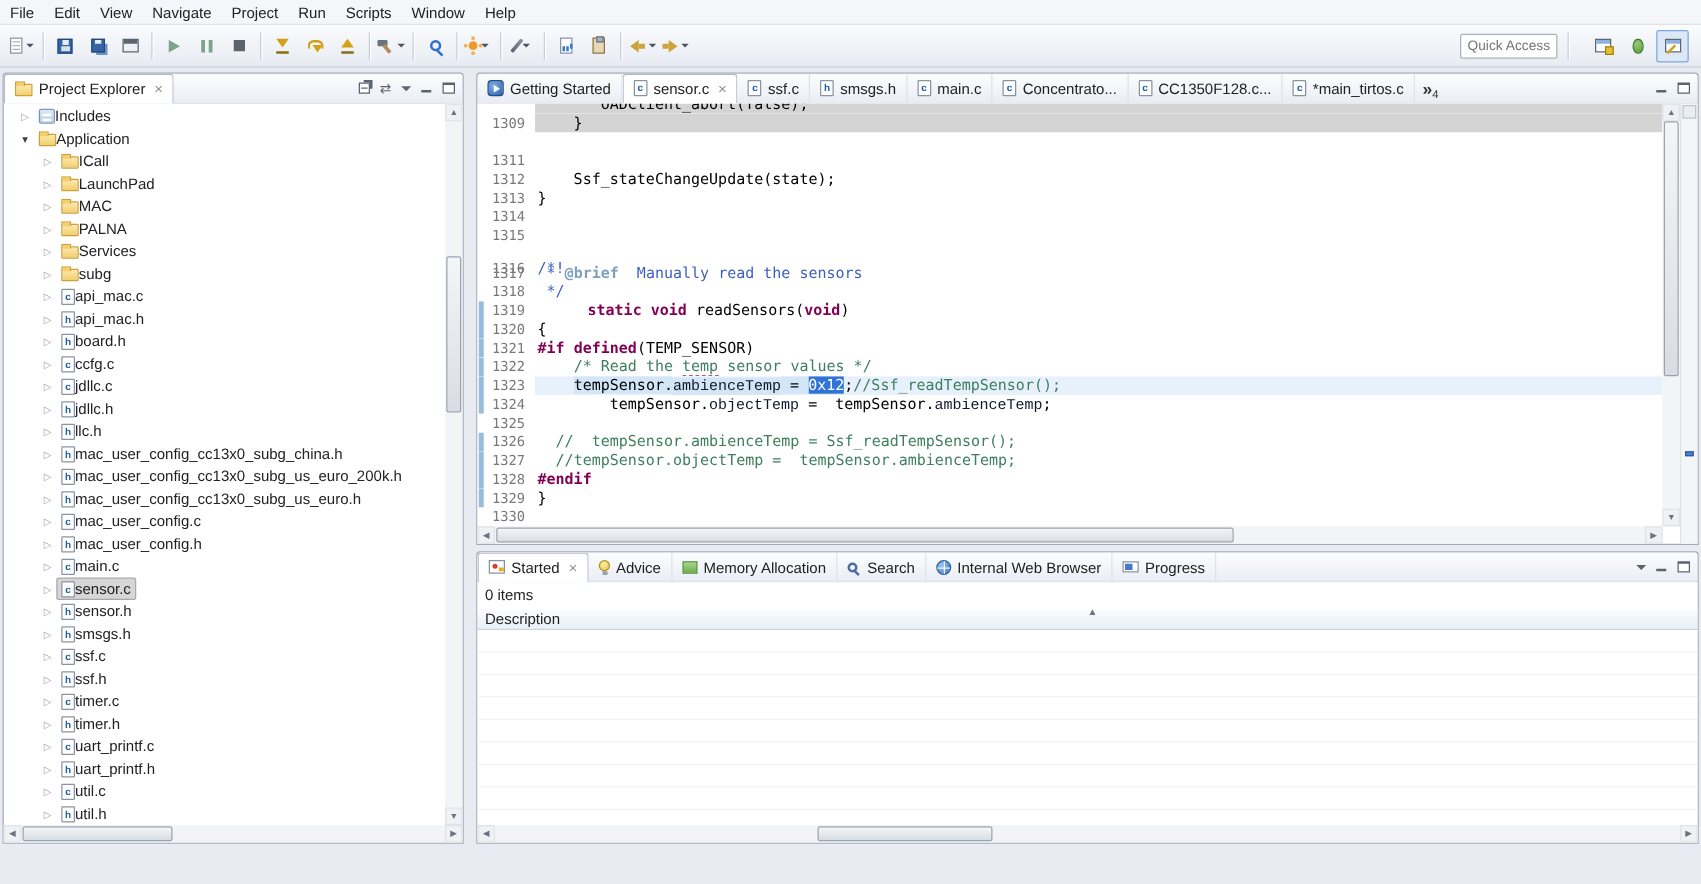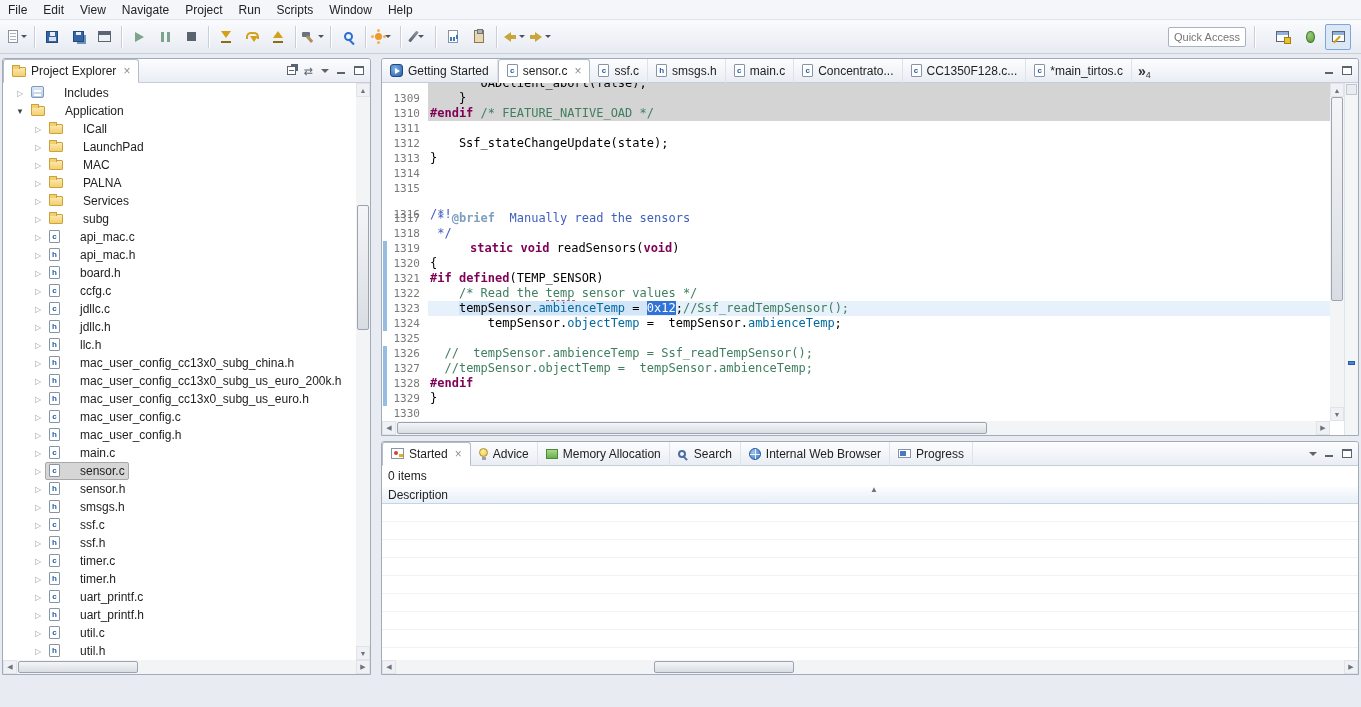--- a/index.html
+++ b/index.html
@@ -80,21 +80,21 @@
   .wc-max { width:10px; height:9px; border:1px solid #5a6470; border-top-width:2px; background:#fff; }
   .wc-colall { width:9px; height:9px; border:1px solid #5a6470; background:#fff; position:relative; box-shadow:3px -3px 0 -1px #5a6470; }
   .wc-colall::after { content:""; position:absolute; left:1px; top:3px; width:5px; height:1px; background:#5a6470; }
   .wc-link { font-size:11px; color:#5a6470; line-height:10px; }
 
   
   #tree { position:absolute; left:0; top:24px; right:14px; bottom:14px; overflow:hidden; }
   .trow { position:absolute; left:0; right:0; height:18px; display:flex; align-items:center; white-space:nowrap; }
   .tw { width:14px; text-align:center; font-size:8px; color:#9aa2ac; flex:none; }
   .tw.exp { color:#3a4048; font-size:9px; }
-  .tinner { display:inline-flex; gap:20px; padding:1px 3px; border:1px solid transparent; border-radius:2px; }
+  .tinner { display:inline-flex; align-items:center; gap:0; padding:1px 3px; border:1px solid transparent; border-radius:2px; }
   .tinner.selected { background:#d6d6d6; border-color:#a8a8a8; }
   .i-file { width:11px; height:13px; background:#fff; border:1px solid #8894a4; border-radius:1px; font:bold 8px "Liberation Sans",sans-serif; color:#1f5fa8; text-align:center; line-height:11px; flex:none; }
   .i-folder { width:14px; height:10px; background:linear-gradient(#fce8b0,#f3cf6e); border:1px solid #caa23c; border-radius:1px; margin-top:2px; flex:none; }
   .i-folder::before { content:""; position:absolute; top:-3px; left:-1px; width:6px; height:3px; background:#f3cf6e; border:1px solid #caa23c; border-bottom:none; border-radius:1px 1px 0 0; }
   .i-includes { width:13px; height:12px; background:linear-gradient(#dfe9f6,#b9cce6); border:1px solid #7d97bd; border-radius:2px; flex:none; }
   .i-includes::before { content:""; position:absolute; left:2px; right:2px; top:3px; height:2px; background:#fff; box-shadow:0 4px 0 #fff; }
   .i-gs { width:13px; height:13px; border-radius:3px; background:radial-gradient(circle at 35% 35%, #7fb2e8, #2a60a8); border:1px solid #1d4a86; flex:none; }
   .i-gs::after { content:""; position:absolute; left:4px; top:3px; border-left:5px solid #fff; border-top:3px solid transparent; border-bottom:3px solid transparent; }
 
   
@@ -119,21 +119,21 @@
   .bg.gray { background:#d4d4d4; }
   .bg.cur { background:#e7f1fc; }
   .ln { position:absolute; left:0; top:0; width:38px; text-align:right; color:#7a7a7a; font-size:11px; line-height:15px; }
   .chgbar { position:absolute; left:1px; top:0; width:4px; height:15px; background:#96bcdf; }
   .ctext { position:absolute; left:48px; top:0; line-height:15px; white-space:pre; }
   .sg-p { color:#000; }
   .sg-k { color:#7f0055; font-weight:bold; }
   .sg-c { color:#3f7f5f; }
   .sg-d { color:#3f5fbf; }
   .sg-dt { color:#7f9fbf; font-weight:bold; }
-  .sg-f { color:#0369a1; }
+  .sg-f { color:#0f172a;font-family:Liberation Mono, monospace; }
   .sg-sel { color:#fff; background:#3174d8; }
   .occ { background:#d3e6f8; }
   .spell { border-bottom:1px dashed #a06a6a; }
 
   
   .sb { position:absolute; background:#f3f4f6; }
   .sb-thumb { position:absolute; background:linear-gradient(#f4f5f7,#d9dde3); border:1px solid #9aa4b0; border-radius:2px; }
   .sb-arrow { position:absolute; width:14px; height:14px; display:flex; align-items:center; justify-content:center; color:#6a7480; font-size:7px; background:#f0f1f4; border:1px solid #e0e3e8; }
   #overview { position:absolute; right:0; top:24px; bottom:0; width:14px; background:#f4f5f7; border-left:1px solid #e0e3e8; }
   .ov-mark { position:absolute; left:3px; width:7px; height:4px; background:#4a82d8; border:1px solid #2a5aa8; }
@@ -609,25 +609,20 @@
   </div>
   <div id="code">
       <div class="crow" style="top: 0px; height: 8px; overflow: hidden;">
         <div class="bg gray"></div>
         <div class="ctext" style="top: -7px;"><span class="sg-p">       OADClient_abort(false);</span></div>
       </div>
       <div class="crow" style="top: 8px; height: 15px; overflow: hidden;">
         <div class="bg gray"></div>
         <div class="ln">1309</div>
         <div class="ctext" style="top: 0px;"><span class="sg-p">    }</span></div>
-      </div>
-      <div class="crow" style="top: 23px; height: 15px; overflow: hidden;">
-        <div class="bg gray"></div>
-        <div class="ln">1310</div>
-        <div class="ctext" style="top: 0px;"><span class="sg-k">#endif</span><span class="sg-p"> </span><span class="sg-c">/* FEATURE_NATIVE_OAD */</span></div>
       </div>
       <div class="crow" style="top: 38px; height: 15px; overflow: hidden;">
         <div class="ln">1311</div>
         <div class="ctext" style="top: 0px;"></div>
       </div>
       <div class="crow" style="top: 53px; height: 15px; overflow: hidden;">
         <div class="ln">1312</div>
         <div class="ctext" style="top: 0px;"><span class="sg-p">    Ssf_stateChangeUpdate(state);</span></div>
       </div>
       <div class="crow" style="top: 68px; height: 15px; overflow: hidden;">

